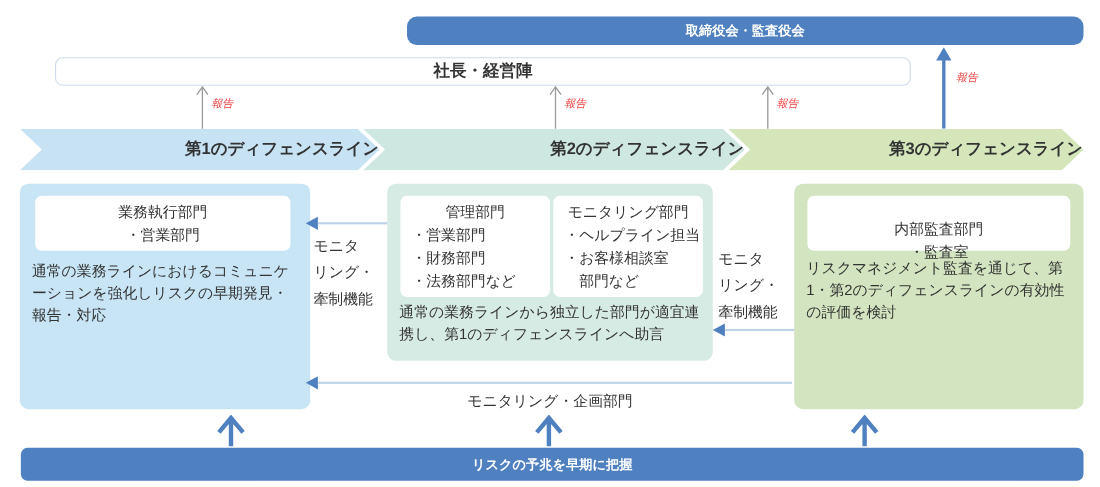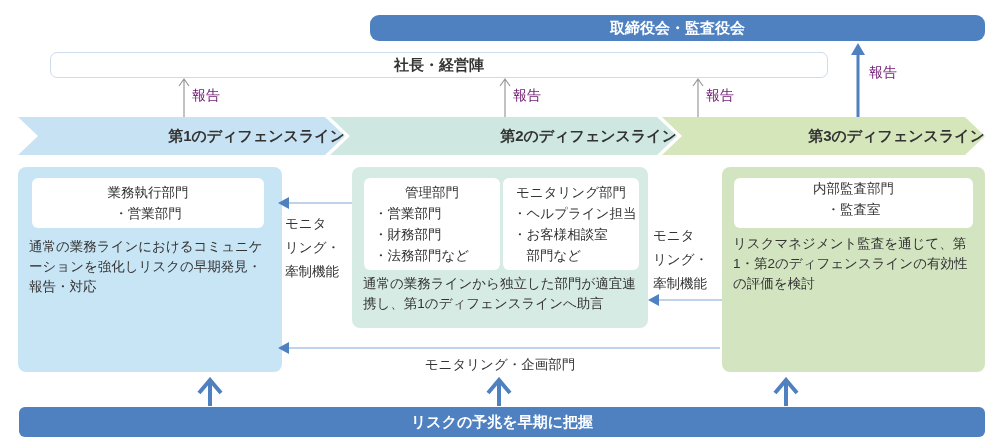--- a/index.html
+++ b/index.html
@@ -1,19 +1,19 @@
 <!DOCTYPE html>
 <html><head>
 <meta charset="utf-8">
 <style>
   * { margin:0; padding:0; box-sizing:border-box; }
   body { background:#ffffff; font-family:"Liberation Sans", sans-serif; }
   #canvas { position:relative; width:1000px; height:443px; background:#fff; overflow:hidden; color:#333; }
 
-  .bar { position:absolute; color:#fff; font-weight:bold; font-size:15px; text-align:center; }
+  .bar { position:absolute; color:#fff; font-weight:bold; font-size:12px; text-align:center; }
   #board-bar { left:370px; top:15px; width:615px; height:26px; line-height:26px; background:#4f80c0; border-radius:9px; }
   #president-bar { left:18px; top:52px; width:778px; height:26px; line-height:24px; background:#fff;
                    border:1px solid #ccdcec; border-radius:7px; text-align:center; font-weight:bold; font-size:15px; color:#333; position:absolute;margin-left:32px; }
   #bottom-bar { left:19px; top:407px; width:966px; height:30px; line-height:30px; background:#4f80c0; border-radius:6px; }
 
   .chev { position:absolute; top:117px; height:38px; line-height:38px; text-align:right; font-weight:bold; font-size:15px; color:#333;
           clip-path:polygon(0 0, calc(100% - 20px) 0, 100% 50%, calc(100% - 20px) 100%, 0 100%, 20px 50%); }
   #chev1 { left:18px;  width:327px; background:#c7e2f3; }
   #chev2 { left:330px; width:347px; background:#cee8e1; }
   #chev3 { left:662px; width:323px; background:#d5e6ba; }
@@ -22,28 +22,28 @@
   #box1 { left:18px;  width:264px; height:205px; background:#c8e5f5; }
   #box2 { left:352px; width:296px; height:161px; background:#d7ebe5; }
   #box3 { left:722px; width:263px; height:205px; background:#d3e4c0; }
 
   .inner { position:absolute; background:#fff; border-radius:6px; font-size:13.5px; line-height:21px; color:#333; }
   .inner .ttl { text-align:center; }
   .inner .li  { text-align:left; padding-left:10px; }
   #box1-inner { left:14px; top:11px; width:232px; height:50px; padding-top:4px; text-align:center; }
   #box2-inner1 { left:12px;  top:11px; width:136px; height:92px; padding-top:4px; }
   #box2-inner2 { left:151px; top:11px; width:136px; height:92px; padding-top:4px; }
-  #box3-inner { left:12px; top:11px; width:239px; height:50px; padding-top:0; text-align:center; }
+  #box3-inner { left:12px; top:11px; width:239px; height:50px; padding-top:20px; text-align:center; }
 
   .desc { position:absolute; left:11px; right:11px; font-size:13.5px; line-height:20px; color:#333; text-align:left; }
   #box1-desc { top:70px; }
   #box2-desc { top:107px; }
   #box3-desc { top:67px; }
 
-  .rlabel { position:absolute; font-size:14px; color:#701a75; white-space:nowrap; }
+  .rlabel { position:absolute; font-size:10px; color:#ef4444; white-space:nowrap;font-style:italic; }
   .gap-label { position:absolute; font-size:13.5px; line-height:24px; color:#333; white-space:nowrap; }
   #monitor-inline-label { position:absolute; left:310px; top:356px; width:380px; text-align:center; font-size:13.5px; color:#333; }
 
   .varrow { position:absolute; }
 
   .harrow { position:absolute; height:2px; background:#bed3e9; }
   .harrow::before { content:''; position:absolute; left:-11px; top:-5px; width:0; height:0;
                     border-right:11px solid #4f80c0; border-top:6px solid transparent; border-bottom:6px solid transparent; }
   #harrow-a { left:289px; top:202px; width:63px; }
   #harrow-b { left:659px; top:299px; width:63px; }

